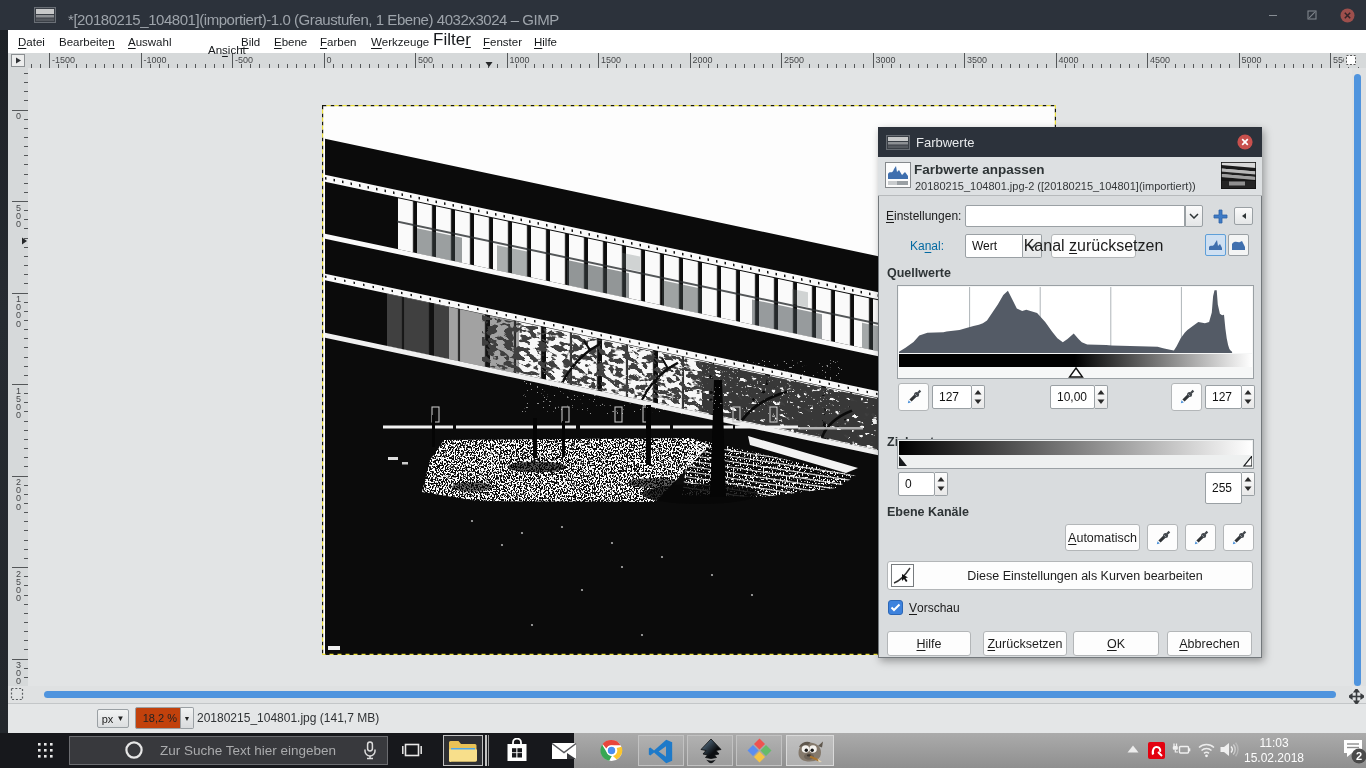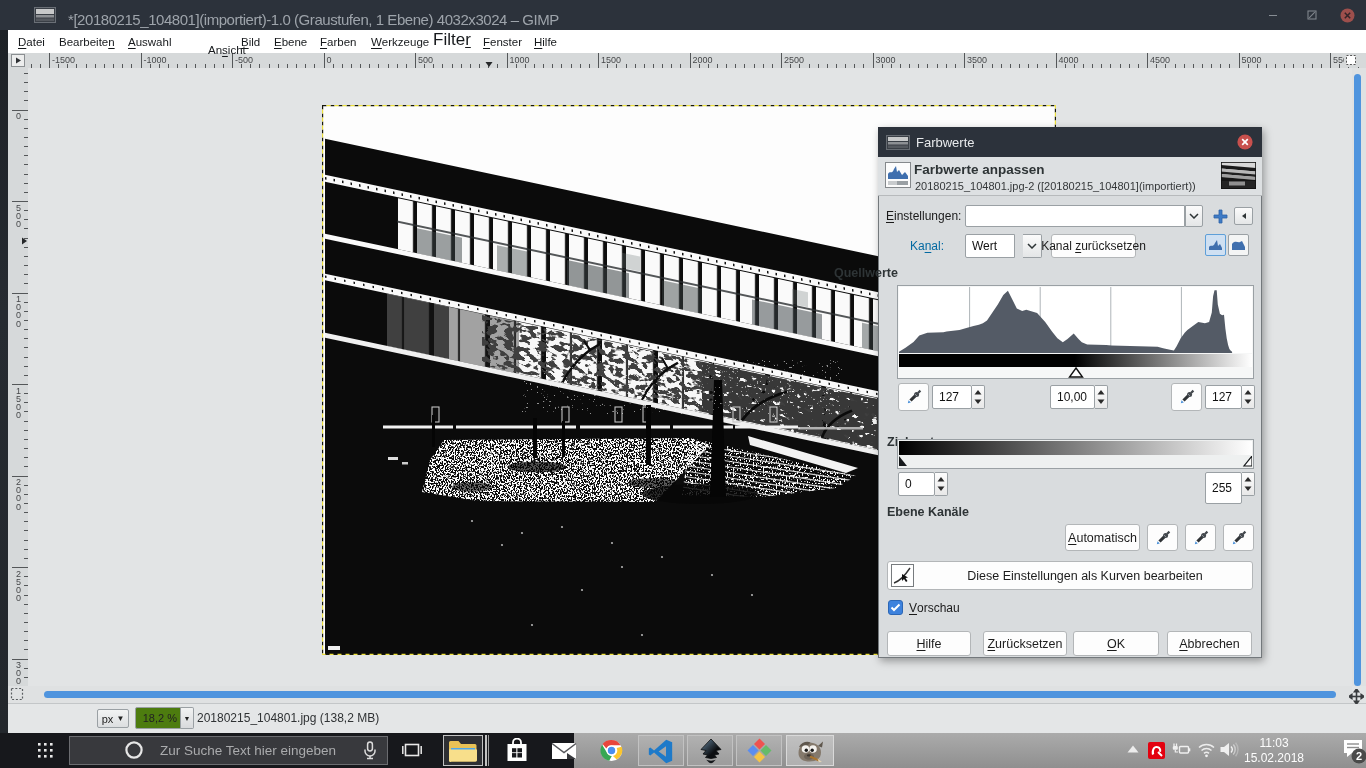--- a/index.html
+++ b/index.html
@@ -461,23 +461,23 @@
 <line x1="7.5" y1="2" x2="7.5" y2="13"></line>
       <line x1="2" y1="7.5" x2="13" y2="7.5"></line>
 <path d="M7.5 0 L9.5 2.8 L5.5 2.8 Z"></path>
       <path d="M7.5 15 L9.5 12.2 L5.5 12.2 Z"></path>
 <path d="M0 7.5 L2.8 5.5 L2.8 9.5 Z"></path>
       <path d="M15 7.5 L12.2 5.5 L12.2 9.5 Z"></path>
     </g>
   </svg>
 <div style="position:absolute;left:8px;top:703px;width:1358px;height:30px;background:#e4e6e7;border-top:1px solid #c3c6c8;z-index:2;"></div>
 <div style="position:absolute;left:97px;top:709px;width:32px;height:19px;background:linear-gradient(#f2f3f3,#dcdee0);border:1px solid #9aa0a4;border-radius:2px;z-index:3;display:flex;align-items:center;justify-content:center;font-size:11px;color:#222;">px&nbsp;<span style="font-size:8px">▼</span></div>
-<div style="position:absolute;left:135px;top:707px;width:46px;height:22px;background:#4d7c0f;border:1px solid #9aa0a4;border-radius:2px 0 0 2px;z-index:3;display:flex;align-items:center;justify-content:flex-end;padding-right:3px;font-size:11px;color:#222;">18,2 %</div>
+<div style="position:absolute;left:135px;top:707px;width:46px;height:22px;background:#c2410c;border:1px solid #9aa0a4;border-radius:2px 0 0 2px;z-index:3;display:flex;align-items:center;justify-content:flex-end;padding-right:3px;font-size:11px;color:#222;">18,2 %</div>
 <div style="position:absolute;left:181px;top:707px;width:13px;height:22px;background:linear-gradient(#f2f3f3,#d8dadc);border:1px solid #9aa0a4;border-left:none;border-radius:0 2px 2px 0;z-index:3;display:flex;align-items:center;justify-content:center;font-size:7px;color:#222;">▼</div>
-<div style="position:absolute;left:197px;top:703px;width:500px;height:30px;z-index:3;display:flex;align-items:center;font-size:12px;color:#2f3234;">20180215_104801.jpg (138,2 MB)</div>
+<div style="position:absolute;left:197px;top:703px;width:500px;height:30px;z-index:3;display:flex;align-items:center;font-size:12px;color:#2f3234;">20180215_104801.jpg (141,7 MB)</div>
 <div style="position:absolute;left:878px;top:127px;width:384px;height:531px;background:#d9dcde;border:1px solid #73787c;box-shadow:2px 3px 8px rgba(0,0,0,0.35);z-index:10;"></div>
 <div style="position:absolute;left:878px;top:127px;width:384px;height:30px;z-index:11;background:#2c323b;"></div>
 <svg style="position:absolute;left:886px;top:135px;z-index:12" width="24" height="15">
     <rect x="0.5" y="0.5" width="23" height="14" fill="#3a3f46" stroke="#666b72"></rect>
     <rect x="2" y="2" width="20" height="4" fill="#c8c9ca"></rect>
     <rect x="2" y="7" width="20" height="2.5" fill="#8d9094"></rect>
     <rect x="2" y="10.5" width="20" height="2.5" fill="#55595f"></rect>
   </svg>
 <div style="position:absolute;left:916px;top:127px;width:250px;height:30px;z-index:11;display:flex;align-items:center;color:#e8eaec;font-size:13px;">Farbwerte</div>
 <svg style="position:absolute;left:1237px;top:134px;z-index:12" width="16" height="16">
@@ -515,40 +515,40 @@
   </div>
 <svg style="position:absolute;left:1212px;top:208px;z-index:12" width="17" height="17">
     <path d="M7 2 h3 v5 h5 v3 h-5 v5 h-3 v-5 H2 v-3 h5 z" fill="#3e7bc6" stroke="#2d62a6" stroke-width="0.8"></path>
   </svg>
 <div style="position:absolute;left:1234px;top:207px;width:19px;height:18px;z-index:11;background:linear-gradient(#fbfbfb,#e4e6e7);border:1px solid #9aa0a4;border-radius:2px;display:flex;align-items:center;justify-content:center;">
     <svg width="8" height="8">
       <path d="M6 1 L2 4 L6 7 Z" fill="#2e3436"></path>
     </svg>
   </div>
 <div style="position:absolute;left:886px;top:237px;width:58px;height:17px;z-index:11;display:flex;align-items:center;justify-content:flex-end;font-size:12px;color:#0369a1;">Ka<span class="u">n</span>al:</div>
-<div style="position:absolute;left:965px;top:234px;width:50px;height:24px;z-index:11;background:#fff;border:1px solid #9aa0a4;border-radius:2px 0 0 2px;display:flex;align-items:center;padding-left:6px;font-size:12px;color:#111;">Wert</div>
+<div style="position:absolute;left:965px;top:234px;width:58px;height:24px;z-index:11;background:#fff;border:1px solid #9aa0a4;border-radius:2px 0 0 2px;display:flex;align-items:center;padding-left:6px;font-size:12px;color:#111;">Wert</div>
 <div style="position:absolute;left:1023px;top:234px;width:19px;height:24px;z-index:11;background:linear-gradient(#fbfbfb,#e4e6e7);border:1px solid #9aa0a4;border-left:none;border-radius:0 2px 2px 0;display:flex;align-items:center;justify-content:center;">
     <svg width="10" height="6">
       <path d="M1 1 L5 5 L9 1" fill="none" stroke="#2e3436" stroke-width="1.5"></path>
     </svg>
   </div>
-<div class="btn" style="position:absolute;left:1051px;top:234px;width:85px;height:24px;z-index:11;font-size:12px;">
+<div class="btn" style="position:absolute;left:1051px;top:234px;width:85px;height:24px;z-index:11;font-size:16px;">
     <span style="white-space:nowrap">Kanal <span class="u">z</span>urücksetzen</span>
   </div>
 <div style="position:absolute;left:1205px;top:234px;width:21px;height:22px;z-index:11;background:#cfe0f2;border:1px solid #5e9fd8;border-radius:2px;display:flex;align-items:center;justify-content:center;">
     <svg width="15" height="12">
       <path d="M1 11 L1 8 C3 5 5 9 7 4 L9 1 L10 7 L12 5 L14 9 L14 11 Z" fill="#3f6fae"></path>
     </svg>
   </div>
 <div style="position:absolute;left:1228px;top:234px;width:21px;height:22px;z-index:11;background:#f4f5f5;border:1px solid #9aa0a4;border-radius:2px;display:flex;align-items:center;justify-content:center;">
     <svg width="15" height="12">
       <path d="M1 11 L1 5 C4 1 7 4 9 3 L11 2 L13 6 L14 8 L14 11 Z" fill="#3f6fae"></path>
     </svg>
   </div>
-<div class="bold" style="position:absolute;left:834px;top:265px;width:120px;height:16px;z-index:11;display:flex;align-items:center;">Quellwerte</div>
+<div class="bold" style="position:absolute;left:887px;top:265px;width:120px;height:16px;z-index:11;display:flex;align-items:center;">Quellwerte</div>
 <div style="position:absolute;left:897px;top:285px;width:357px;height:94px;z-index:11;background:#f6f7f7;border:1px solid #9aa0a4;"></div>
 <svg style="position:absolute;left:899px;top:287px;z-index:12" width="353" height="66">
     <rect width="353" height="66" fill="#fff"></rect>
     <line x1="70.6" y1="0" x2="70.6" y2="66" stroke="#aeb4b8" stroke-width="1"></line>
     <line x1="141.2" y1="0" x2="141.2" y2="66" stroke="#aeb4b8" stroke-width="1"></line>
     <line x1="211.8" y1="0" x2="211.8" y2="66" stroke="#aeb4b8" stroke-width="1"></line>
     <line x1="282.4" y1="0" x2="282.4" y2="66" stroke="#aeb4b8" stroke-width="1"></line>
     <polygon points="0,66 0.0,64.8 6.5,60.7 14.5,55.0 20.3,48.5 28.4,45.8 44.5,45.3 47.5,44.5 60.5,43.0 69.1,40.4 74.5,39.0 79.9,37.7 83.9,36.3 88.0,33.6 93.4,25.5 98.8,17.4 104.3,7.9 108.9,3.8 113.7,13.3 117.8,21.4 123.2,24.1 127.3,22.8 138.1,26.0 146.2,35.0 153.0,44.5 158.4,51.2 163.8,55.3 168.5,52.0 174.7,46.4 179.5,52.0 182.8,55.3 188.2,57.5 207.2,58.0 212.6,58.6 258.6,59.7 264.1,61.3 272.2,62.9 274.9,63.4 277.6,59.3 281.7,51.2 285.7,45.8 288.4,43.1 293.8,39.0 299.3,35.0 306.0,36.3 310.1,35.0 312.8,25.5 314.1,9.3 315.5,3.3 317.7,3.3 318.8,17.4 320.9,26.8 323.1,28.2 325.0,27.7 326.4,41.7 327.7,51.2 329.1,58.0 330.4,62.1 331.8,63.8 333.1,64.8 333.1,66" fill="#545b66"></polygon>
   </svg>
 <div style="position:absolute;left:899px;top:354px;width:353px;height:13px;z-index:11;background:linear-gradient(to right,#000 0,#000 49.8%,#fff 100%);"></div>

